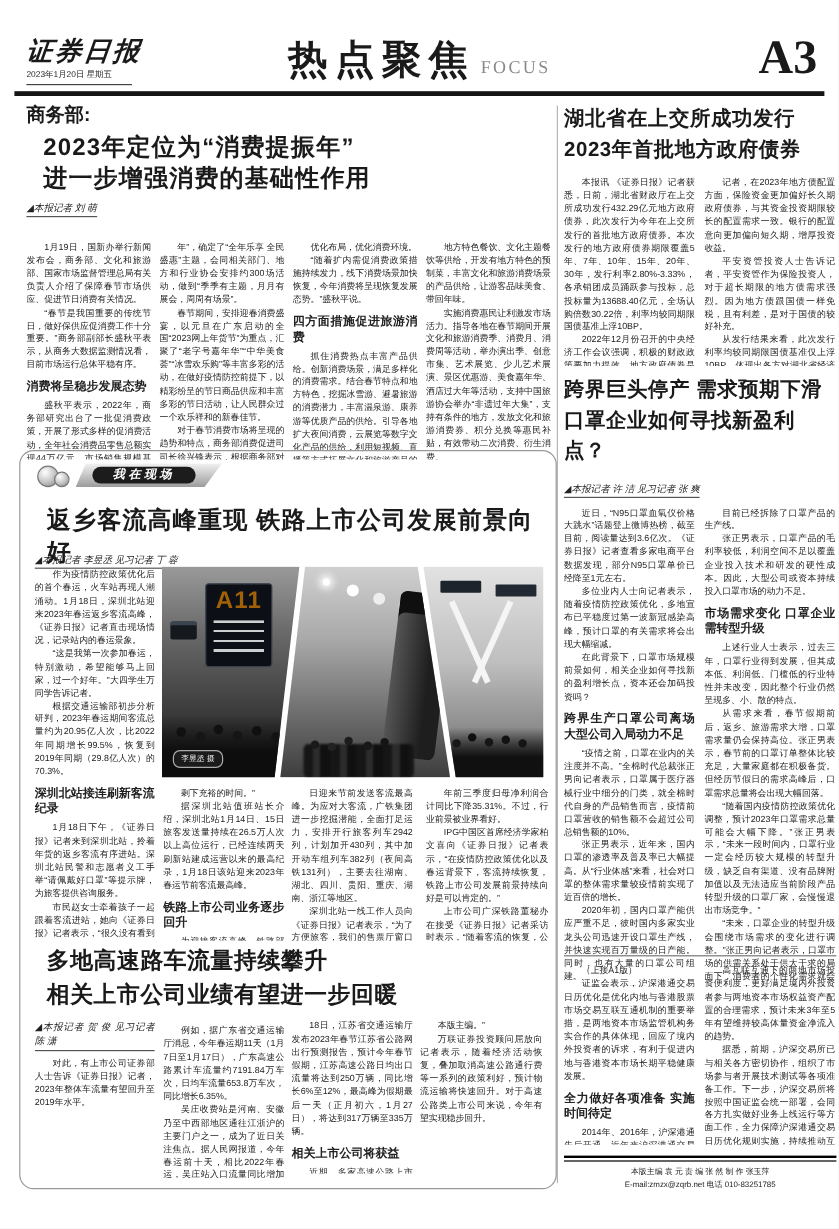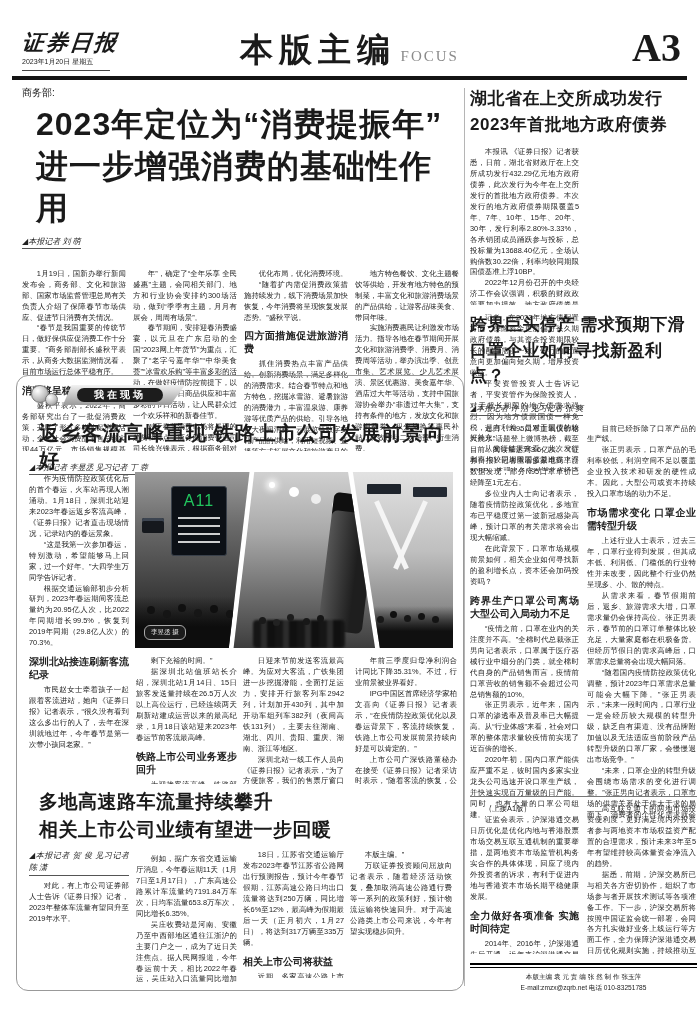--- a/index.html
+++ b/index.html
@@ -11,50 +11,50 @@
   .masthead-date{position:absolute;left:22px;top:57px;width:88px;font-size:7px;color:#222;
                  border-bottom:1.5px solid #444;padding-bottom:3px;}
   .section-title{position:absolute;left:0;right:0;top:28px;text-align:center;}
   .section-cn{font-size:33px;font-weight:bold;letter-spacing:6px;}
   .section-en{font-family:"Liberation Serif","DejaVu Serif",serif;font-size:15px;color:#8a8a8a;letter-spacing:2px;}
   .page-no{position:absolute;right:18px;top:24px;font-family:"Liberation Serif","DejaVu Serif",serif;
            font-weight:bold;font-size:40px;}
   .header-rule{position:absolute;left:12px;right:12px;top:76px;height:4px;background:#141414;}
   .vdivider{position:absolute;left:464px;top:88px;height:898px;width:1px;background:#b5b5b5;}
   
-  .kicker{font-size:10px;font-weight:normal;}
+  .kicker{font-size:16px;font-weight:bold;}
   .byline{display:inline-block;font-size:8px;font-style:italic;color:#222;
           border-bottom:1px solid #555;padding-bottom:1px;}
   .cols{display:flex;}
   .col{overflow:hidden;font-size:7.4px;line-height:1.48;text-align:justify;color:#222;}
   .blk-p{text-indent:2em;text-align:justify;margin:0;}
   .blk-h{font-weight:bold;font-size:10px;line-height:1.3;margin:6px 0 4px;text-indent:0;}
   .blk-b{font-style:italic;font-size:8px;border-bottom:1px solid #555;padding-bottom:1px;margin:0 0 5px;text-indent:0;}
   
   .art-a{position:absolute;left:22px;top:86px;width:438px;}
-  .art-a .headline{font-size:32px;font-weight:bold;line-height:1.32;letter-spacing:1px;margin:3px 0 0 14px;}
+  .art-a .headline{font-size:20px;font-weight:bold;line-height:1.32;letter-spacing:1px;margin:3px 0 0 14px;}
   .art-a .cols{gap:7px;margin-top:20px;}
   .art-a .col{width:104px;height:182px;}
   
   .art-d{position:absolute;left:470px;top:86px;width:227px;}
   .rc-headline{font-size:17px;font-weight:bold;line-height:1.5;letter-spacing:.5px;}
-  .art-d .cols{gap:8px;margin-top:10px;flex-direction:column;}
+  .art-d .cols{gap:8px;margin-top:10px;}
   .art-d .col{width:109px;height:158px;}
   .art-e{position:absolute;left:470px;top:312px;width:227px;}
   .art-e .cols{gap:8px;margin-top:8px;}
   .art-e .col{width:109px;height:398px;}
   .art-f{position:absolute;left:470px;top:796px;width:227px;border-top:1px solid #777;padding-top:7px;}
   .art-f .cols{gap:8px;}
   .art-f .col{width:109px;height:150px;}
   .colophon-rule{position:absolute;left:470px;top:963px;width:227px;height:2px;
                  border-top:2.5px solid #000;border-bottom:1px solid #000;}
   .colophon{position:absolute;left:470px;top:972px;width:227px;text-align:center;font-size:6.6px;line-height:1.6;color:#222;}
   
   .fbox{position:absolute;left:16px;top:375px;width:446px;height:614px;border:1.2px solid #999;border-radius:12px;}
-  .badge{position:absolute;left:14px;top:9px;display:flex;align-items:flex-start;}
+  .badge{position:absolute;left:14px;top:9px;display:flex;align-items:flex-end;font-style:italic;}
   .balloon{width:16px;height:16px;border-radius:50%;background:radial-gradient(circle at 35% 30%,#fff,#c2c2c2 55%,#808080);border:1px solid #777;}
   .balloon.small{width:11px;height:11px;margin-left:-4px;margin-top:8px;}
   .badge-tab{position:relative;margin-left:5px;width:122px;height:20px;
              background:linear-gradient(180deg,#f2f2f2,#9b9b9b);
              clip-path:polygon(7% 0,100% 0,88% 100%,0 100%);}
   .badge-strip{position:absolute;left:14px;right:22px;top:3px;bottom:3px;background:#1c1c1c;border-radius:7px;
                color:#fff;font-size:10px;font-weight:bold;letter-spacing:3px;text-align:center;line-height:14px;}
   .art-b-headline{position:absolute;left:22px;top:44px;font-size:20px;font-weight:bold;letter-spacing:1px;}
   .art-b-byline{position:absolute;left:12px;top:80px;}
   .b-col1{position:absolute;left:12px;top:98px;width:100px;height:310px;}
@@ -66,21 +66,21 @@
   .photo{position:absolute;left:118px;top:96px;width:318px;height:176px;background:#fff;overflow:hidden;}
   .ph{position:absolute;top:0;left:0;width:100%;height:100%;}
   .ph1{clip-path:polygon(0 0,36% 0,29.5% 100%,0 100%);
        background:linear-gradient(180deg,#9a9a9a,#6b6b6b 30%,#3a3a3a 70%,#1f1f1f);}
   .ph2{clip-path:polygon(37.5% 0,67% 0,75.5% 100%,31% 100%);
        background:linear-gradient(180deg,#d0d0d0,#a8a8a8 35%,#6d6d6d 70%,#3d3d3d);}
   .ph3{clip-path:polygon(68.5% 0,100% 0,100% 100%,77% 100%);
        background:linear-gradient(180deg,#e2e2e2,#bfbfbf 45%,#8a8a8a 78%,#474747);}
   .board{position:absolute;left:36px;top:14px;width:54px;height:68px;background:#0c1016;
          border:1px solid #39404a;border-radius:3px;text-align:center;}
-  .board-a11{color:#22c55e;font-weight:normal;font-size:16px;line-height:28px;letter-spacing:1px;}
+  .board-a11{color:#a16207;font-weight:bold;font-size:20px;line-height:28px;letter-spacing:1px;}
   .board-rows{margin:2px 6px 0;height:30px;
               background:repeating-linear-gradient(180deg,rgba(255,255,255,.8) 0 2px,transparent 2px 8px);}
   .minisign{position:absolute;left:7px;top:46px;width:22px;height:15px;background:#15181d;border-radius:2px;
             box-shadow:inset 0 3px 0 #3c4450;}
   .crowd1{position:absolute;left:0;right:66%;bottom:0;height:52px;background:linear-gradient(180deg,transparent,#0d0d0d 60%);}
   .heads1{position:absolute;bottom:34px;left:12px;width:8px;height:8px;border-radius:50%;background:#111;
           box-shadow:16px 4px 0 #151515,31px -2px 0 #101010,47px 3px 0 #161616,63px -1px 0 #0f0f0f,79px 4px 0 #131313;}
   .caption-pill{position:absolute;left:9px;bottom:8px;padding:2px 6px;font-size:6.5px;color:#eee;
                 background:rgba(30,30,30,.85);border:1px solid #aaa;border-radius:6px;}
   .lights2{position:absolute;top:10px;left:42%;width:6px;height:6px;border-radius:50%;background:#fff;
@@ -106,21 +106,21 @@
   .c-col4{position:absolute;left:333px;top:474px;width:102px;height:128px;}
 </style>
 </head>
 <body>
 
 <div class="page">
 
   <div class="masthead">证券日报</div>
   <div class="masthead-date">2023年1月20日 星期五</div>
   <div class="section-title">
-    <span class="section-cn">本版主编</span>
+    <span class="section-cn">热点聚焦</span>
     <span class="section-en">FOCUS</span>
   </div>
   <div class="page-no">A3</div>
   <div class="header-rule"></div>
   <div class="vdivider"></div>
 
   <div class="art-a">
     <div class="kicker">商务部:</div>
     <div class="headline">
       <div>2023年定位为“消费提振年”</div>
@@ -233,20 +233,21 @@
     <div class="art-b-headline">返乡客流高峰重现 铁路上市公司发展前景向好</div>
     <div class="art-b-byline">
       <span class="byline">◢本报记者 李昱丞 见习记者 丁 蓉</span>
     </div>
 
     <div class="b-col1 col">
         <div class="blk-p">作为疫情防控政策优化后的首个春运，火车站再现人潮涌动。1月18日，深圳北站迎来2023年春运返乡客流高峰，《证券日报》记者直击现场情况，记录站内的春运景象。</div>
         <div class="blk-p">“这是我第一次参加春运，特别激动，希望能够马上回家，过一个好年。”大四学生万同学告诉记者。</div>
         <div class="blk-p">根据交通运输部初步分析研判，2023年春运期间客流总量约为20.95亿人次，比2022年同期增长99.5%，恢复到2019年同期（29.8亿人次）的70.3%。</div>
         <div class="blk-h">深圳北站接连刷新客流纪录</div>
+        <div class="blk-p">1月18日下午，《证券日报》记者来到深圳北站，拎着年货的返乡客流有序进站。深圳北站民警和志愿者义工手举“请佩戴好口罩”等提示牌，为旅客提供咨询服务。</div>
         <div class="blk-p">市民赵女士牵着孩子一起跟着客流进站，她向《证券日报》记者表示，“很久没有看到这么多出行的人了，去年在深圳就地过年，今年春节是第一次带小孩回老家。”</div>
       </div>
 
     <div class="photo">
       <div class="ph ph1">
         <div class="board">
           <div class="board-a11">A11</div>
           <div class="board-rows"></div>
         </div>
         <div class="minisign"></div>

